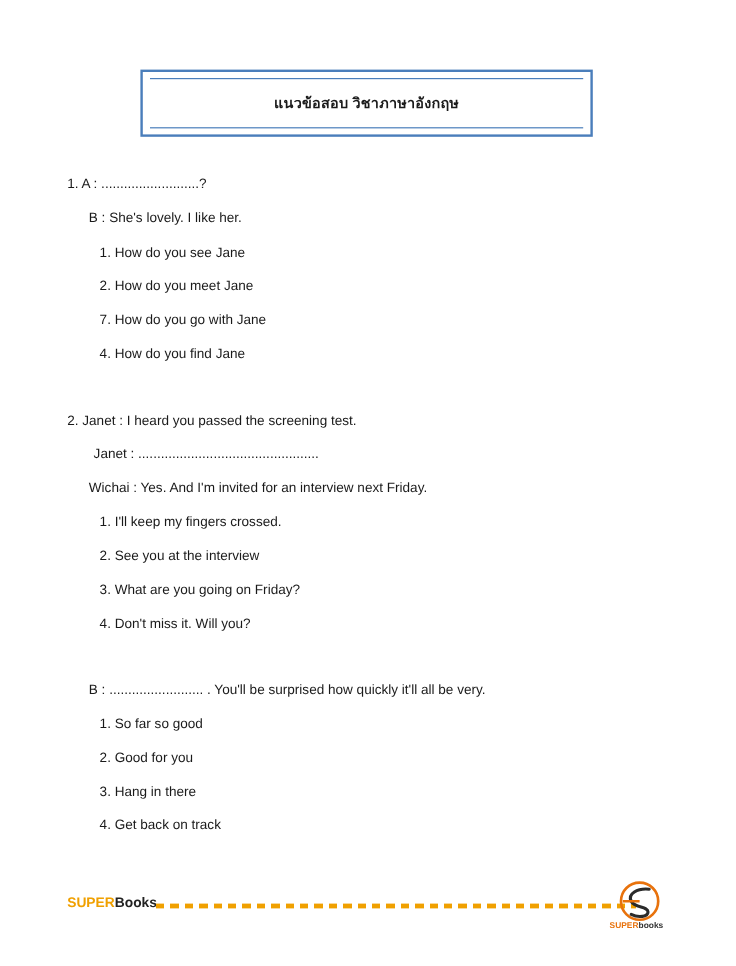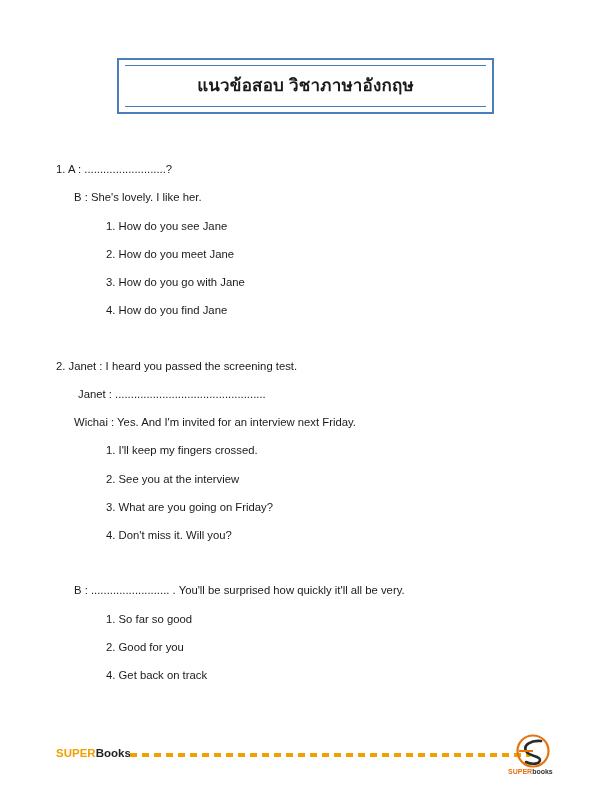--- a/index.html
+++ b/index.html
@@ -42,49 +42,49 @@
     left: 6px;
     right: 6px;
     top: 5px;
     bottom: 5px;
     border-top: 1px solid #4a7ebb;
     border-bottom: 1px solid #4a7ebb;
     pointer-events: none;
   }
   .title-text {
     position: relative;
-    font-size: 17px;
+    font-size: 12px;
     font-weight: bold;
     color: #1a1a1a;
     letter-spacing: 0.2px;
     text-align: center;
     line-height: 1.2;
   }
 
   
   .content {
     position: absolute;
     left: 56px;
-    top: 162px;
+    top: 147px;
     width: 500px;
   }
   .qblock {
     margin-bottom: 20px;
   }
   .qline {
     font-size: 11.3px;
     line-height: 1.35;
     margin-bottom: 13px;
     white-space: pre-wrap;
   }
   .qline.indent1 { margin-left: 0px; }
   .qline.indent2 { margin-left: 18px; }
   .qline.indent3 { margin-left: 22px; }
   .choices {
-    margin-left: 50px;
+    margin-left: 27px;
   }
   .choice {
     font-size: 11.3px;
     line-height: 1.35;
     margin-bottom: 13px;
   }
   .gap-2 { height: 20px; }
 
   
   .footer {
@@ -153,21 +153,21 @@
   </div>
 
   <div class="content">
 
     <div class="qblock">
       <div class="qline indent1">1. A : ..........................?</div>
       <div class="qline indent2">B : She's lovely. I like her.</div>
       <div class="choices">
         <div class="choice">1. How do you see Jane</div>
         <div class="choice">2. How do you meet Jane</div>
-        <div class="choice">3. How do you go with Jane</div>
+        <div class="choice">7. How do you go with Jane</div>
         <div class="choice">4. How do you find Jane</div>
       </div>
     </div>
 
     <div class="gap-2"></div>
 
     <div class="qblock">
       <div class="qline indent1">2. Janet : I heard you passed the screening test.</div>
       <div class="qline indent3">Janet : ................................................</div>
       <div class="qline indent2">Wichai : Yes. And I'm invited for an interview next Friday.</div>
@@ -179,20 +179,21 @@
       </div>
     </div>
 
     <div class="gap-2"></div>
 
     <div class="qblock">
       <div class="qline indent2">B : ......................... . You'll be surprised how quickly it'll all be very.</div>
       <div class="choices">
         <div class="choice">1. So far so good</div>
         <div class="choice">2. Good for you</div>
+        <div class="choice">3. Hang in there</div>
         <div class="choice">4. Get back on track</div>
       </div>
     </div>
 
   </div>
 
   <div class="footer">
     <div class="footer-brand">
       <span class="super">SUPER</span><span class="books">Books</span>
     </div>

